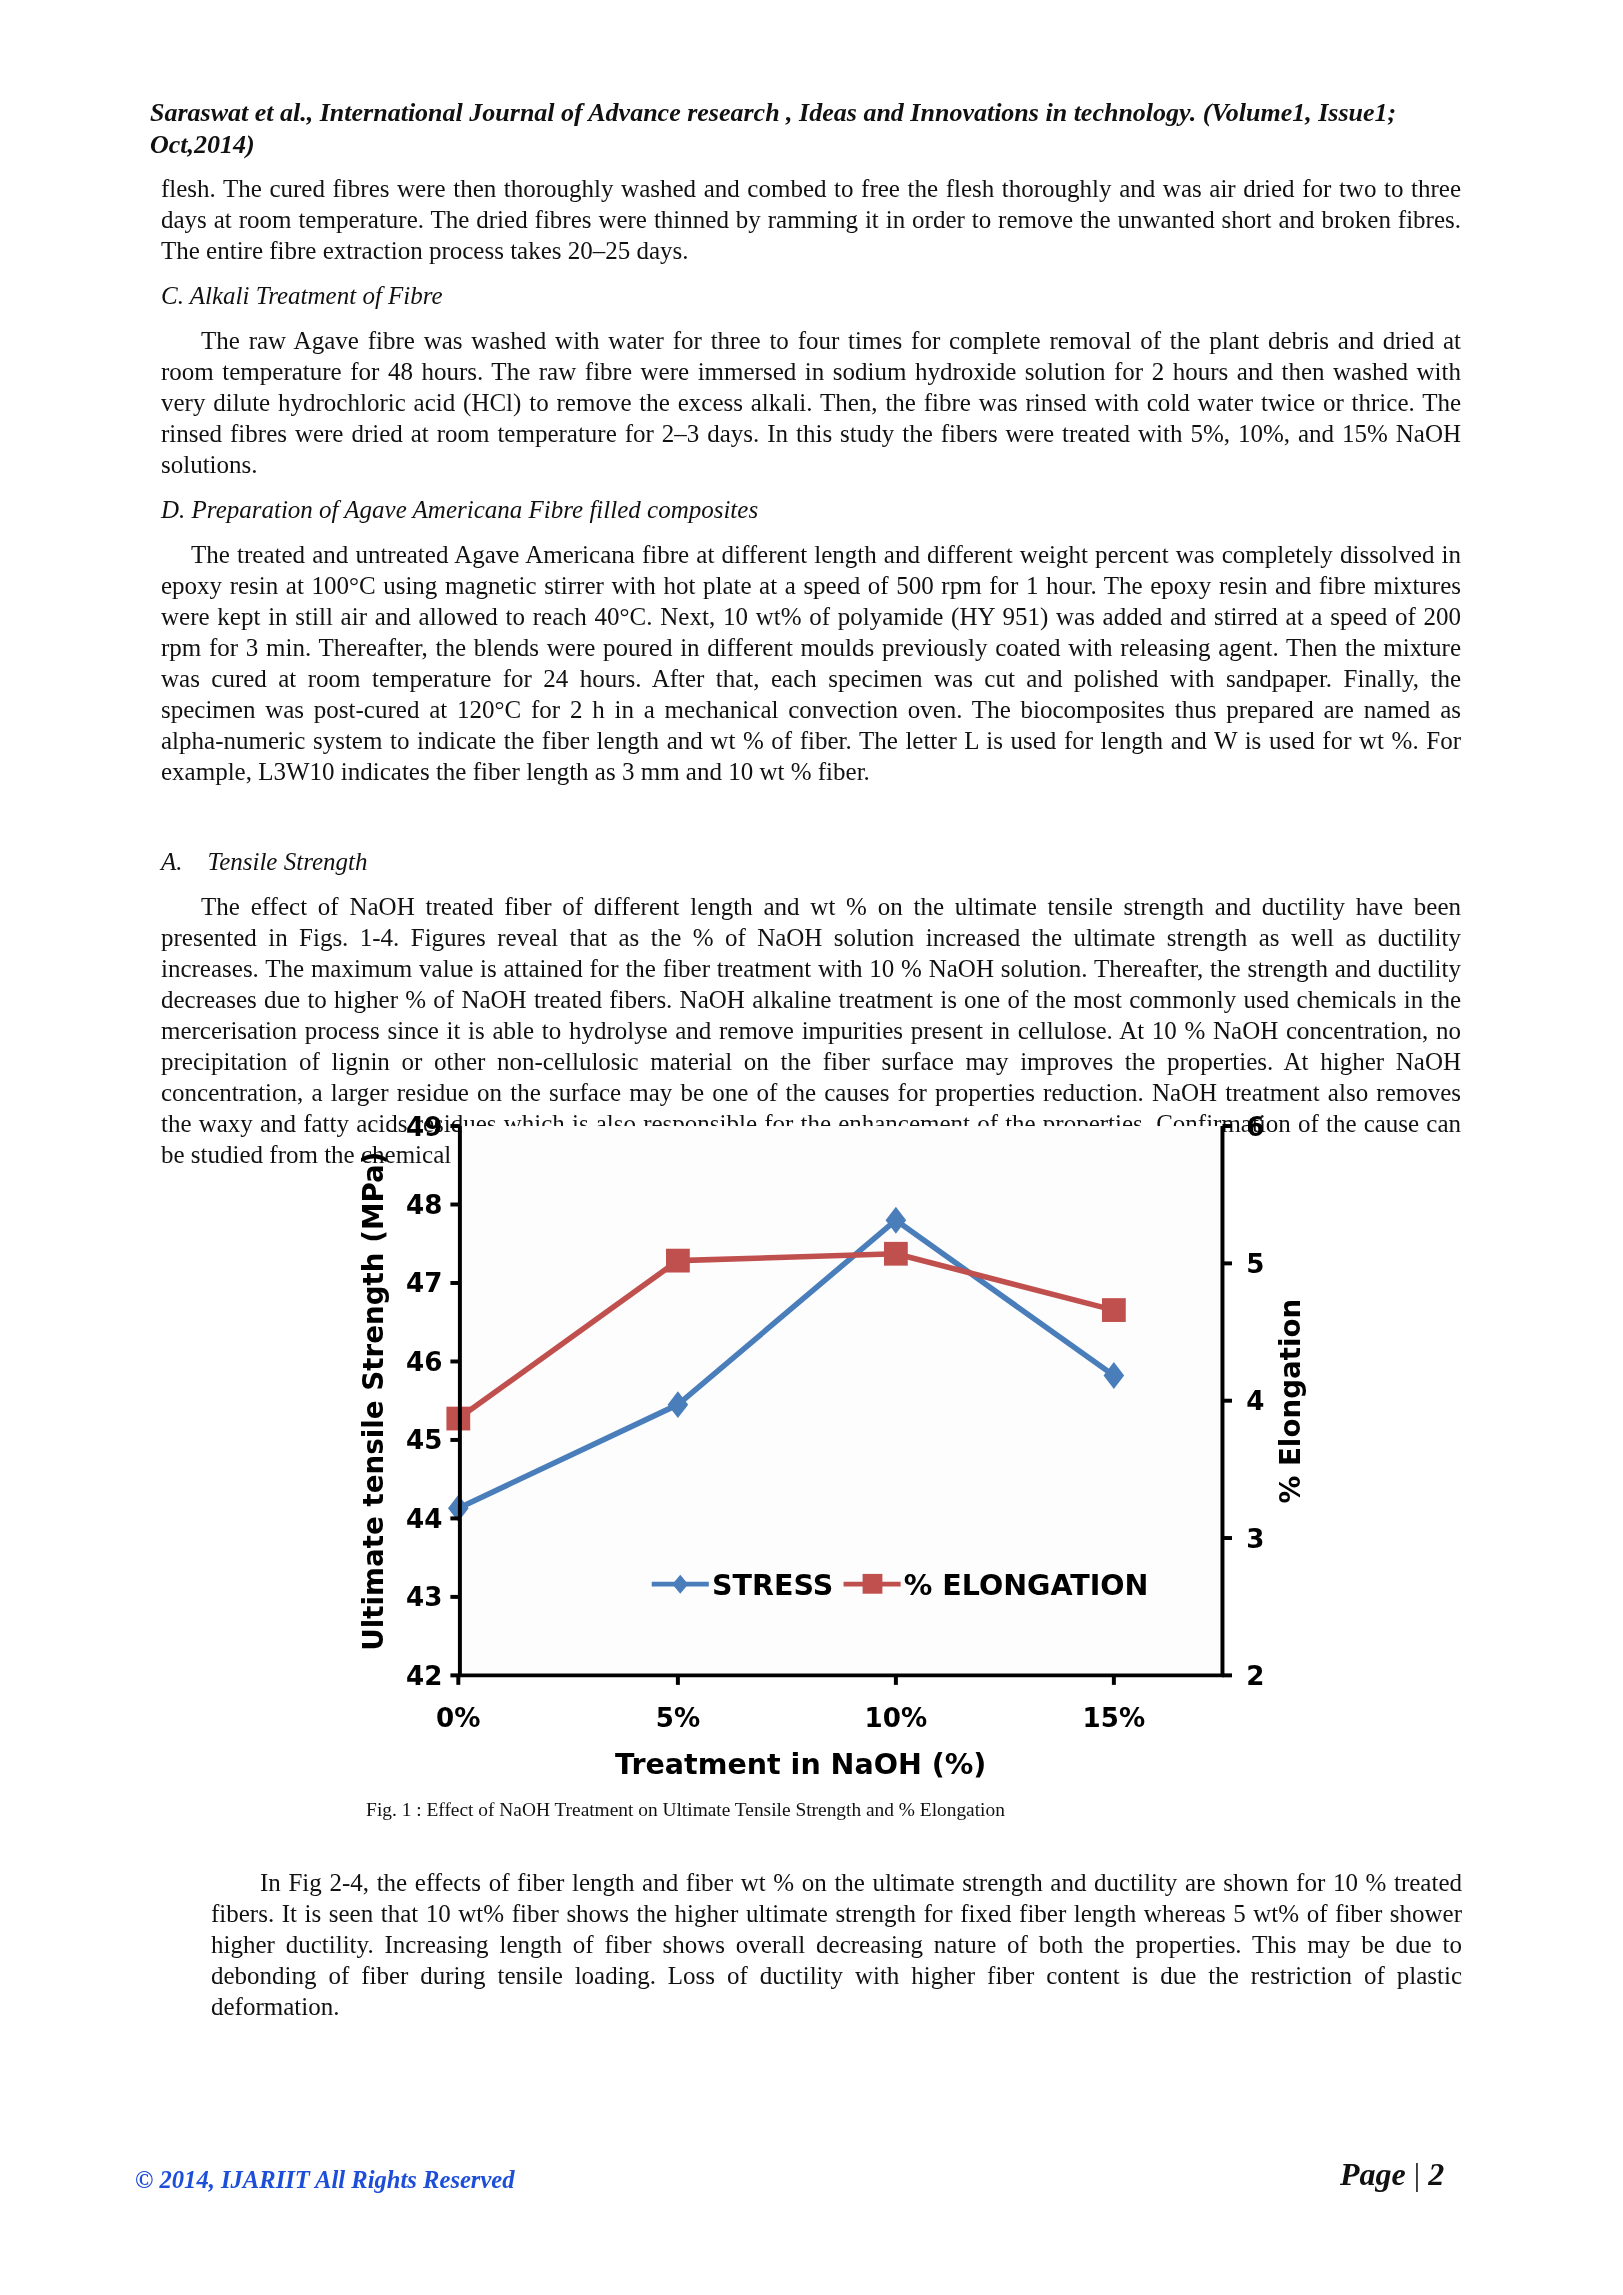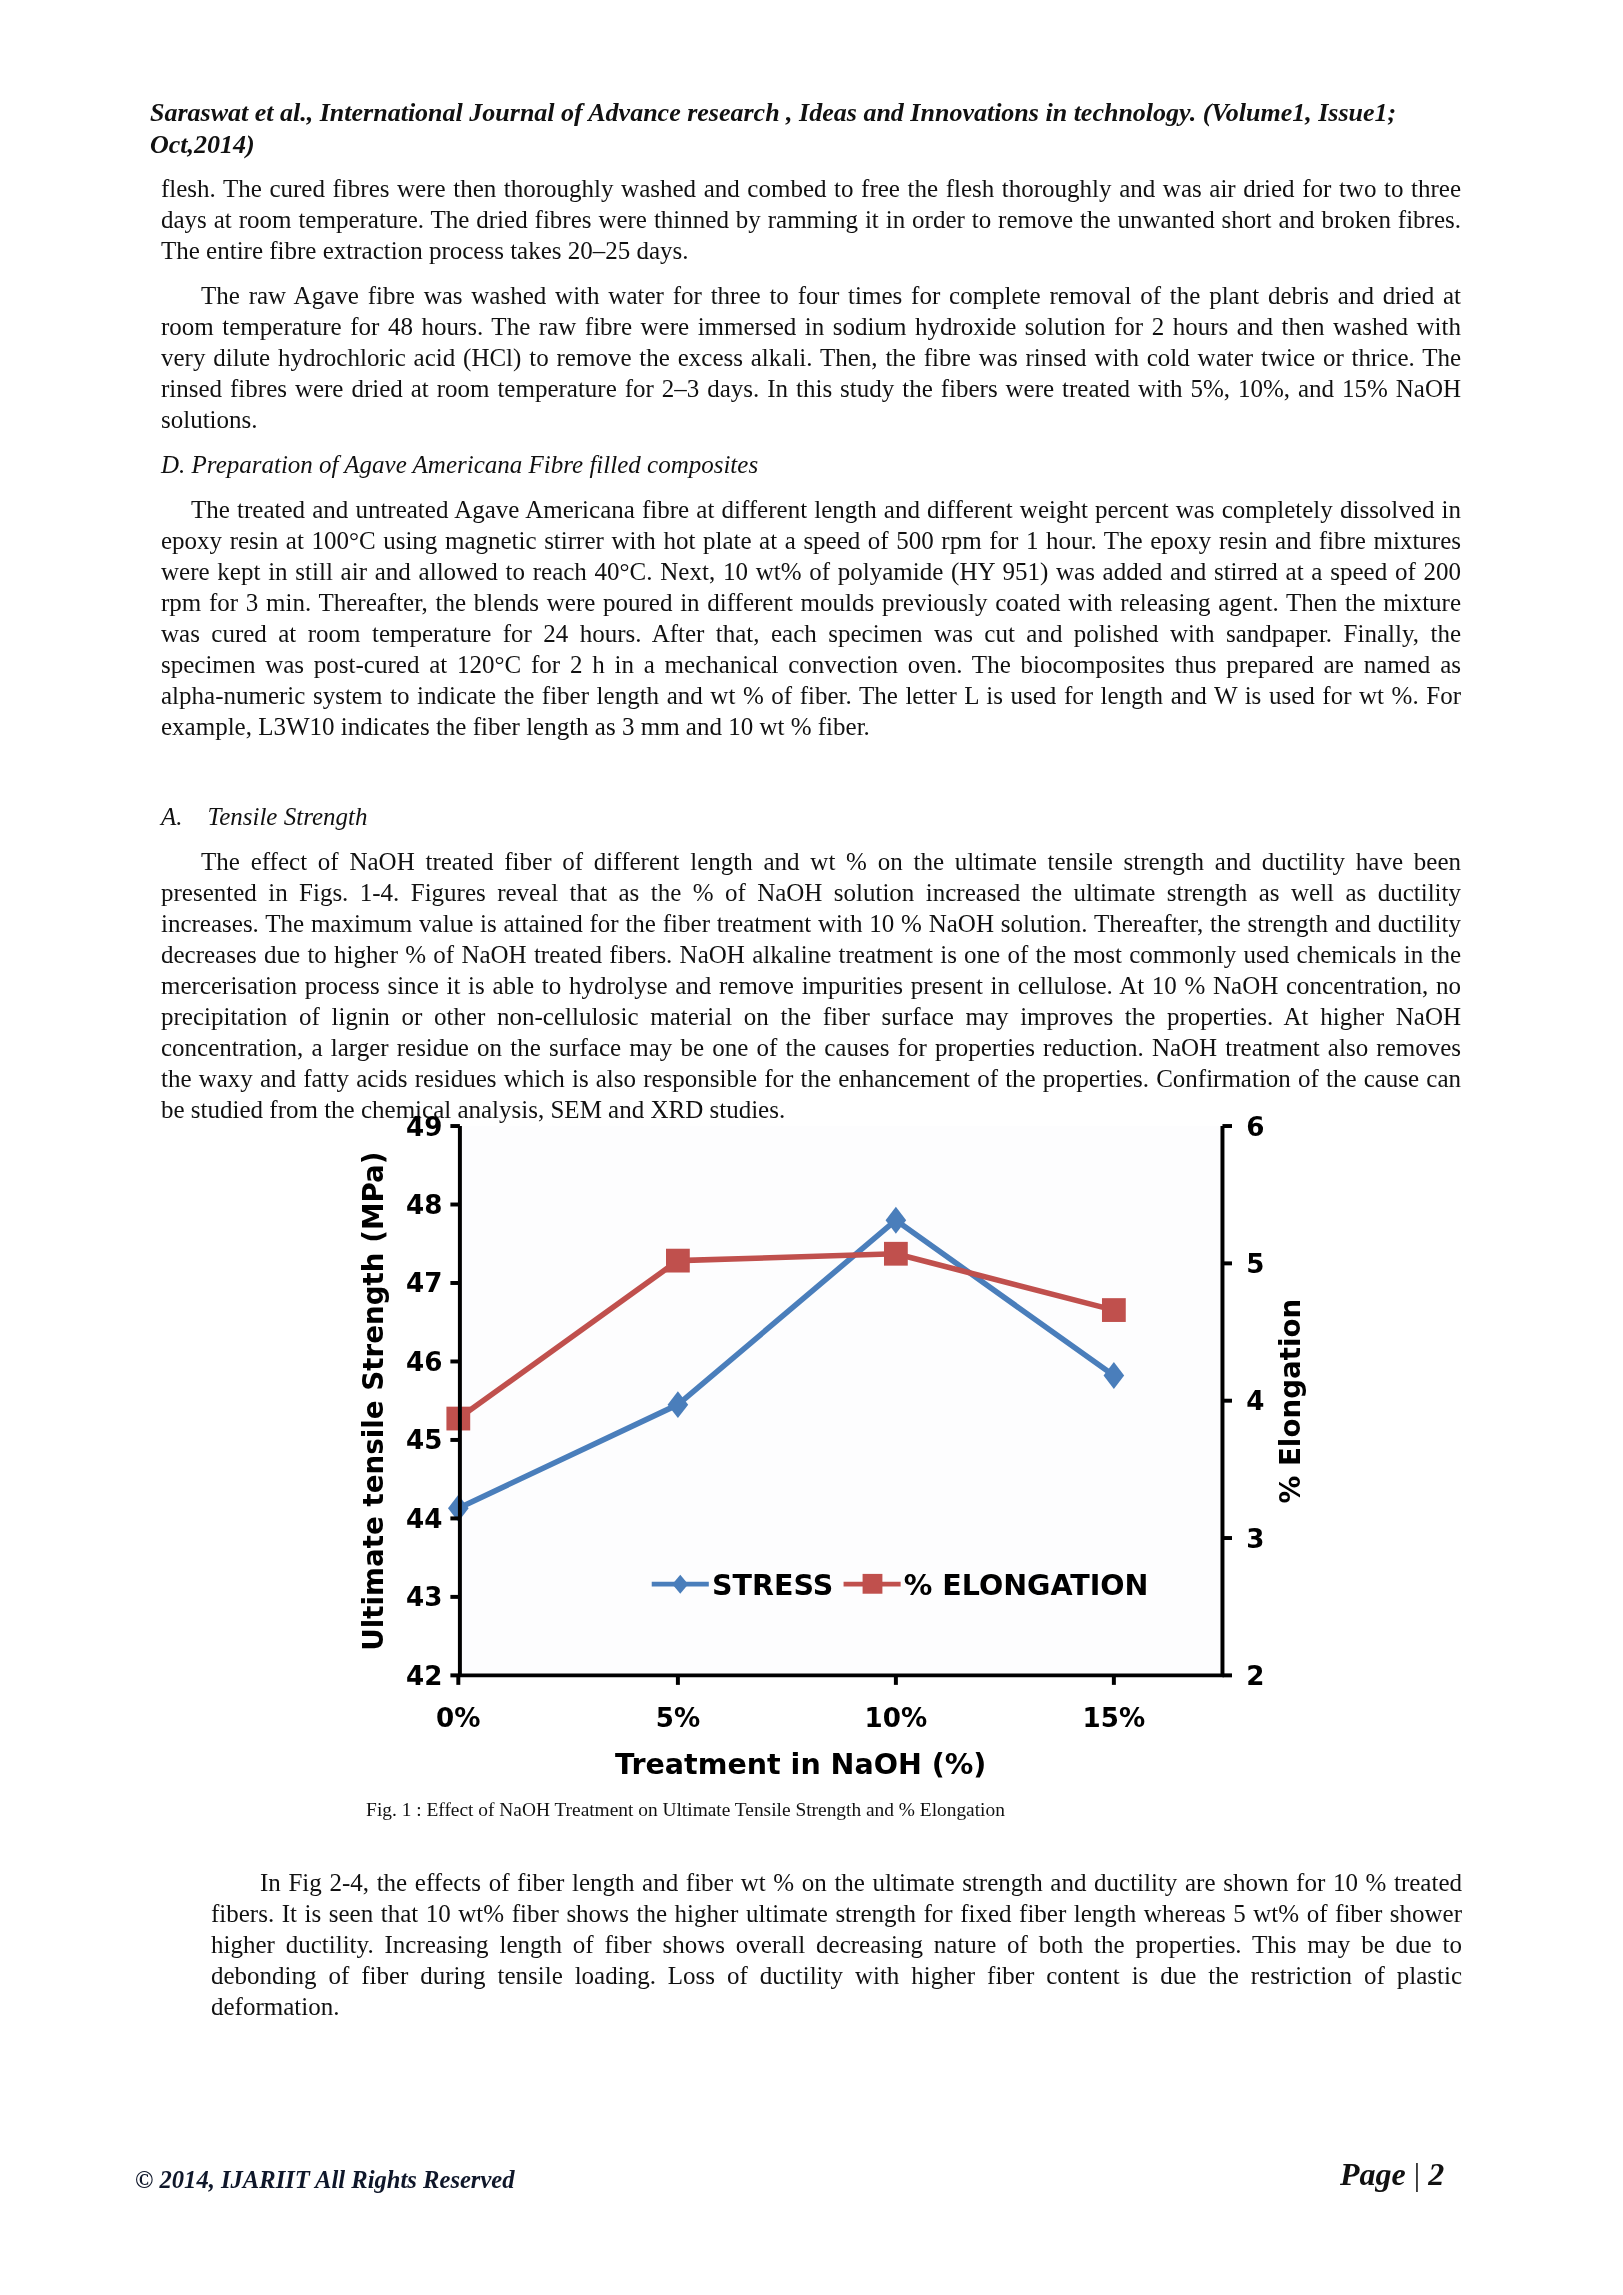--- a/index.html
+++ b/index.html
@@ -11,31 +11,32 @@
   .txt { font-size:25px; line-height:31px; text-align:justify; }
   .txt p { margin:14px; }
   .ind { text-indent:40px; }
   .sub { font-style:italic; }
   .center { text-align:center; }
   .sec-head { font-size:25px; }
   .sec-head b { font-weight:bold; }
   #chart { left:341px; top:1106px; width:975px; height:698px; }
   #chart text { font-family:"DejaVu Sans", "Liberation Sans", sans-serif; }
   .caption { left:0; width:1371px; top:1799px; text-align:center; font-size:19.4px; }
-  .footer-left { left:135px; top:2166px; font-size:24.6px; font-style:italic; font-weight:bold; color:#0f172a; }
+  .footer-left { left:135px; top:2166px; font-size:24.6px; font-style:italic; font-weight:bold; color:#1d4ed8; }
   .footer-right { left:1340px; top:2156px; font-size:32px; font-style:italic; font-weight:bold; }
   .footer-right .bar { font-style:normal; font-weight:normal; }
 </style>
 </head>
 <body>
 
 <div class="abs hdr">Saraswat et al., International Journal of Advance research , Ideas and Innovations in technology. (Volume1, Issue1; Oct,2014)</div>
 
 <div class="abs txt" style="left:147px; top:159px; width:1328px;">
   <p>flesh. The cured fibres were then thoroughly washed and combed to free the flesh thoroughly and was air dried for two to three days at room temperature. The dried fibres were thinned by ramming it in order to remove the unwanted short and broken fibres. The entire fibre extraction process takes 20–25 days.</p>
+  <p class="sub">C.  Alkali Treatment of Fibre</p>
   <p class="ind">The raw Agave fibre was washed with water for three to four times for complete removal of the plant debris and dried at room temperature for 48 hours. The raw fibre were immersed in sodium hydroxide solution for 2 hours and then washed with very dilute hydrochloric acid (HCl) to remove the excess alkali. Then, the fibre was rinsed with cold water twice or thrice. The rinsed fibres were dried at room temperature for 2–3 days. In this study the fibers were treated with 5%, 10%, and 15% NaOH solutions.</p>
   <p class="sub">D.  Preparation of Agave Americana Fibre filled composites</p>
   <p class="ind" style="text-indent:30px;">The treated and untreated Agave Americana fibre at different length and different weight percent was completely dissolved in epoxy resin at 100°C using magnetic stirrer with hot plate at a speed of 500 rpm for 1 hour. The epoxy resin and fibre mixtures were kept in still air and allowed to reach 40°C. Next, 10 wt% of polyamide (HY 951) was added and stirred at a speed of 200 rpm for 3 min. Thereafter, the blends were poured in different moulds previously coated with releasing agent. Then the mixture was cured at room temperature for 24 hours. After that, each specimen was cut and polished with sandpaper. Finally, the specimen was post-cured at 120°C for 2 h in a mechanical convection oven. The biocomposites thus prepared are named as alpha-numeric system to indicate the fiber length and wt % of fiber. The letter L is used for length and W is used for wt %. For example, L3W10 indicates the fiber length as 3 mm and 10 wt % fiber.</p>
   <p style="height:31px;"></p>
   <p class="sub" style="white-space:pre;">A.    Tensile Strength</p>
   <p class="ind">The effect of NaOH treated fiber of different length and wt % on the ultimate tensile strength and ductility have been presented in Figs. 1-4. Figures reveal that as the % of NaOH solution increased the ultimate strength as well as ductility increases. The maximum value is attained for the fiber treatment with 10 % NaOH solution. Thereafter, the strength and ductility decreases due to higher % of NaOH treated fibers. NaOH alkaline treatment is one of the most commonly used chemicals in the mercerisation process since it is able to hydrolyse and remove impurities present in cellulose. At 10 % NaOH concentration, no precipitation of lignin or other non-cellulosic material on the fiber surface may improves the properties. At higher NaOH concentration, a larger residue on the surface may be one of the causes for properties reduction. NaOH treatment also removes the waxy and fatty acids residues which is also responsible for the enhancement of the properties. Confirmation of the cause can be studied from the chemical analysis, SEM and XRD studies.</p>
 </div>
 
 <svg id="chart" class="abs" viewBox="430 1395 1230 880">
   <g id="plot-bg">

